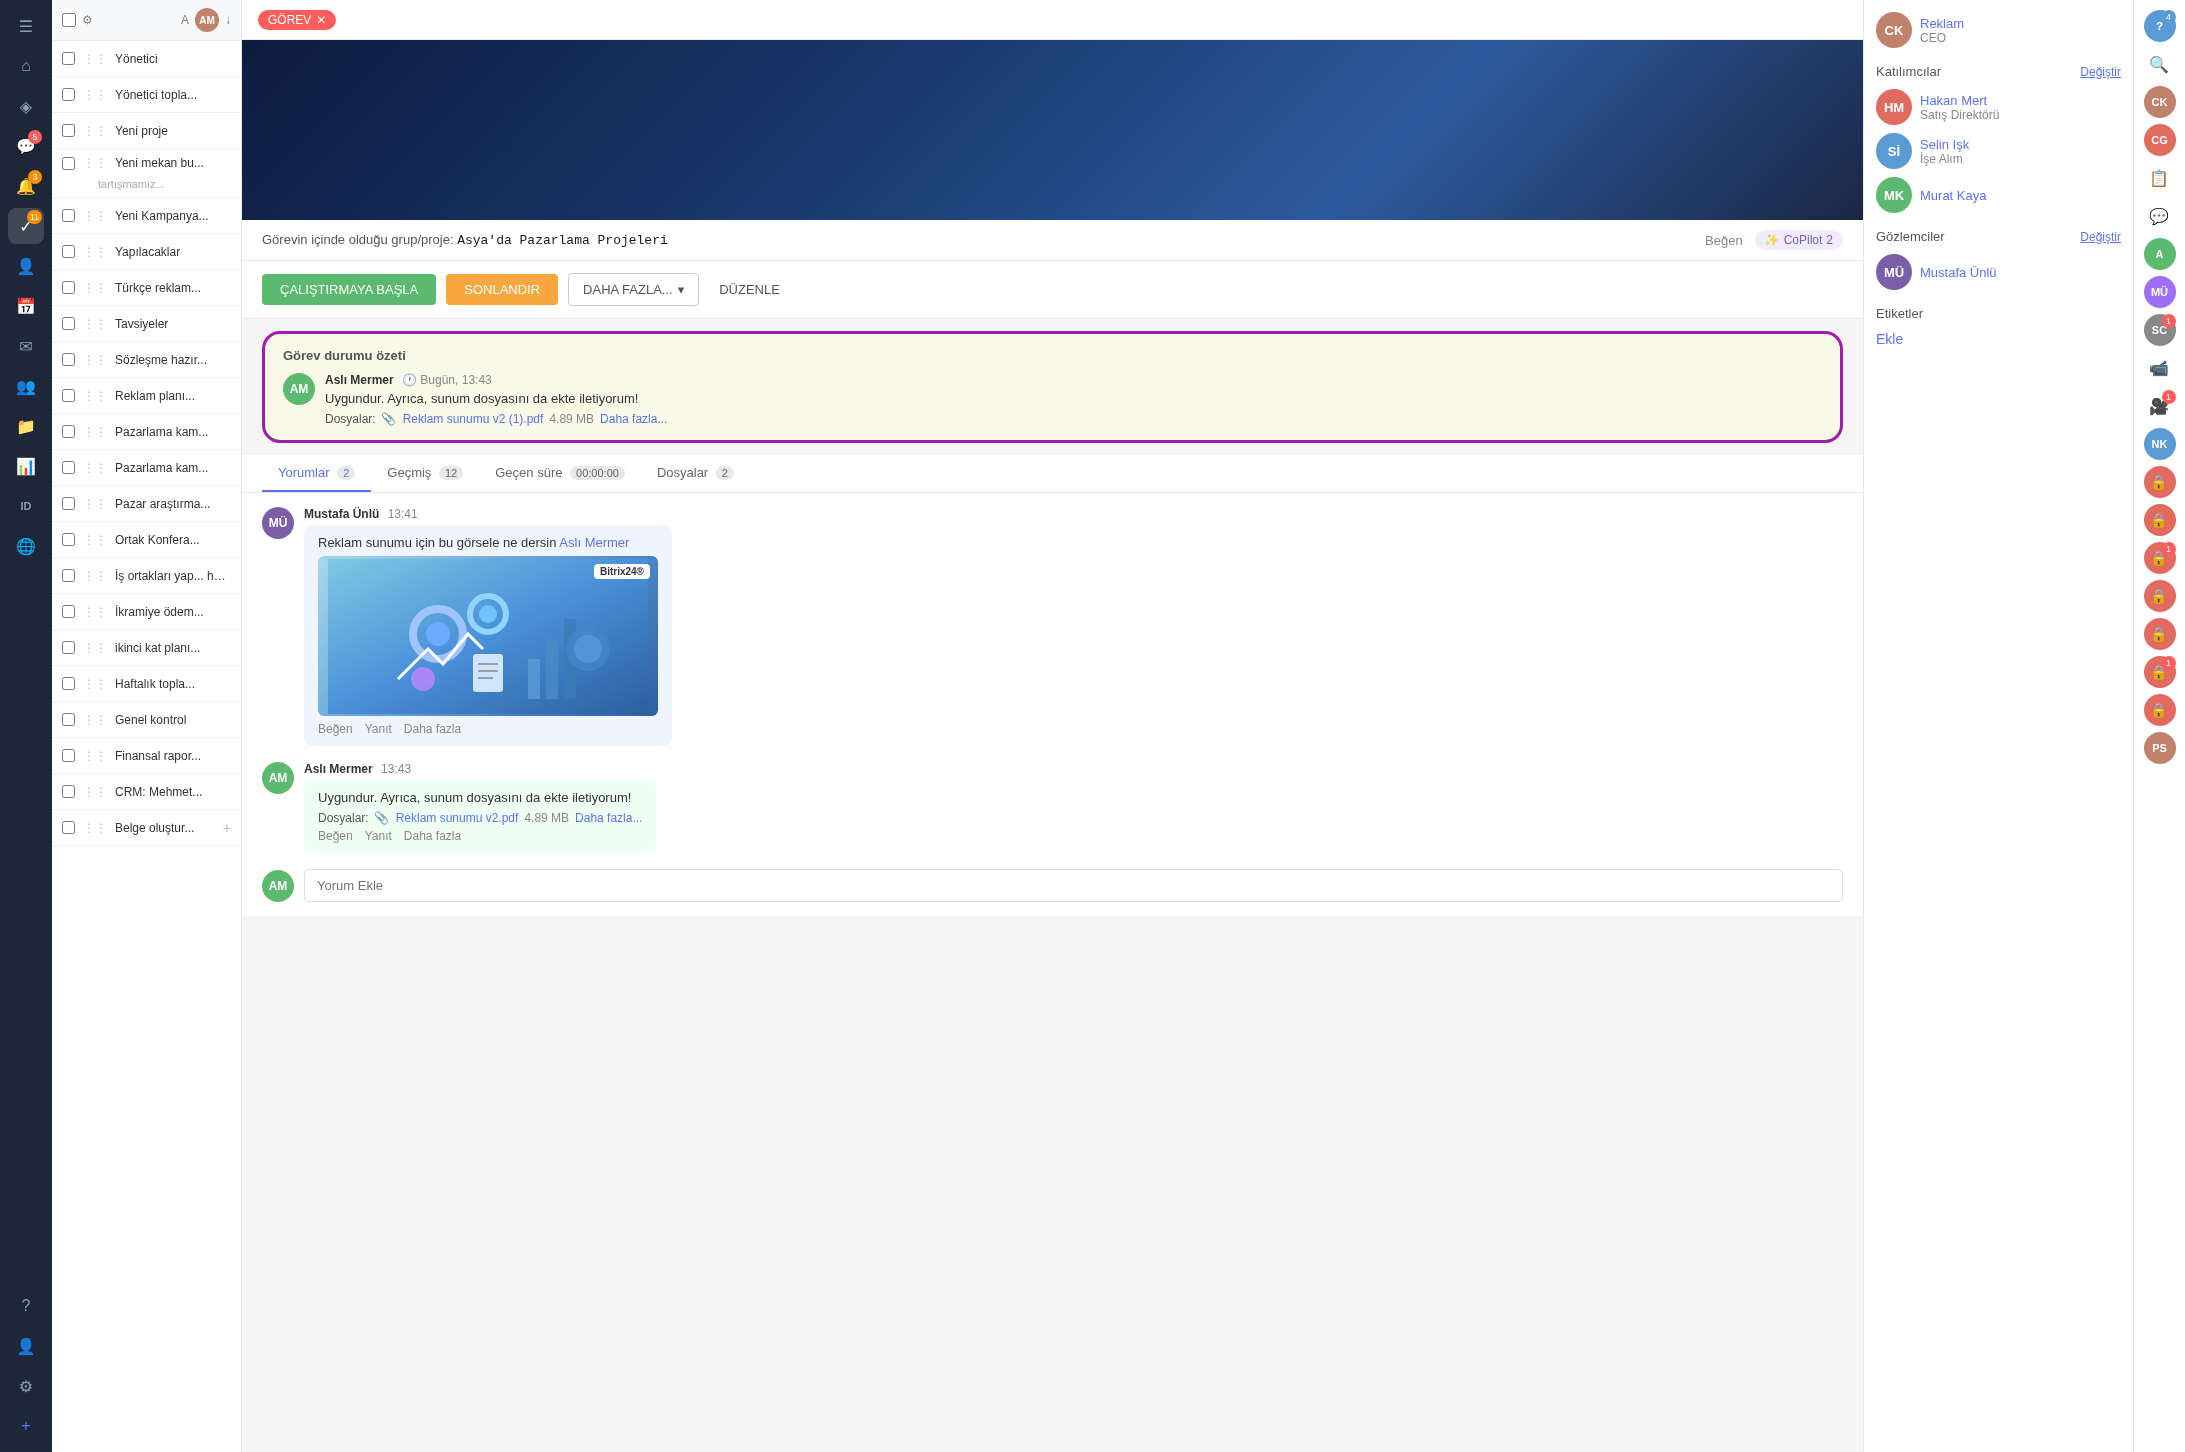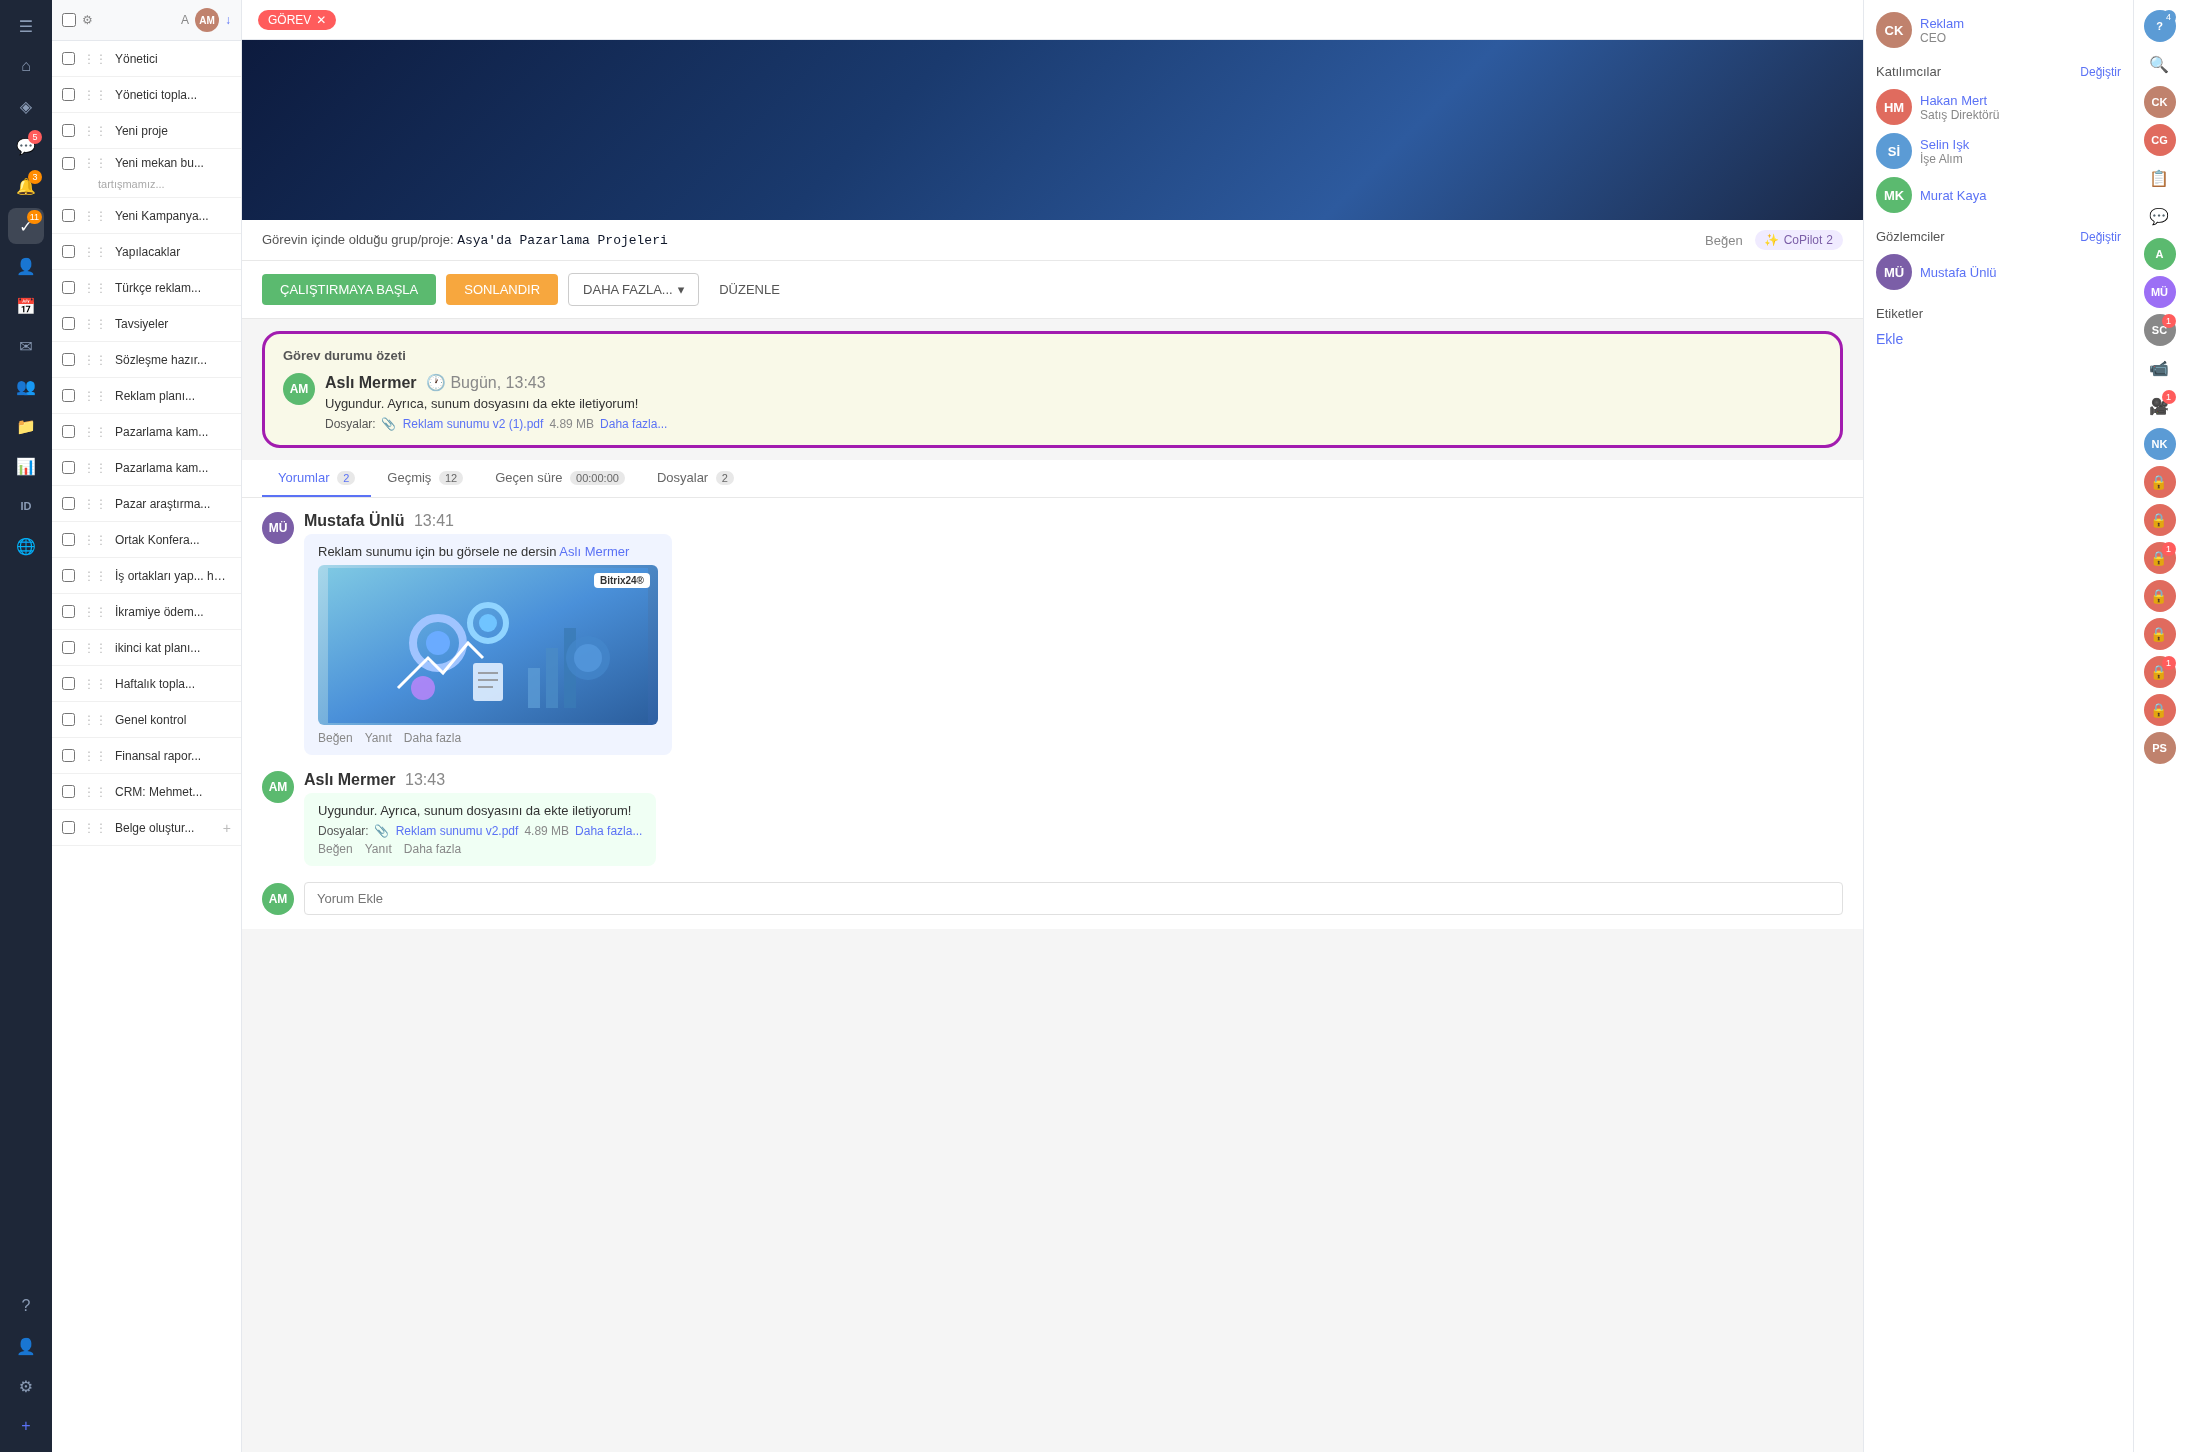--- a/index.html
+++ b/index.html
@@ -49,21 +49,21 @@
     .btn-outline { background: #fff; color: #555; border: 1px solid #ccc; border-radius: 4px; padding: 8px 14px; font-size: 13px; cursor: pointer; display: flex; align-items: center; gap: 5px; }
     .btn-link { background: none; border: none; color: #555; font-size: 13px; cursor: pointer; padding: 8px 10px; }
 
     
     .status-summary { background: #f9f9e8; border: 3px solid #a21caf; margin: 12px 20px; border-radius: 18px; padding: 14px 18px; }
     .status-summary h4 { font-size: 13px; color: #555; margin-bottom: 10px; }
     .comment-item { display: flex; gap: 10px; align-items: flex-start; }
     .avatar-sm { width: 32px; height: 32px; border-radius: 50%; flex-shrink: 0; }
     .avatar-sm.green { background: #5bba6f; display: flex; align-items: center; justify-content: center; color: #fff; font-size: 12px; font-weight: bold; }
     .avatar-sm.brown { background: #c0826d; display: flex; align-items: center; justify-content: center; color: #fff; font-size: 12px; font-weight: bold; }
-    .comment-meta { font-size: 16px; color: #888; margin-bottom: 4px; }
+    .comment-meta { font-size: 12px; color: #888; margin-bottom: 4px; }
     .comment-meta strong { color: #333; margin-right: 5px; }
     .comment-text { font-size: 13px; color: #333; }
     .file-attachment { display: flex; align-items: center; gap: 6px; margin-top: 6px; font-size: 12px; color: #555; }
     .file-attachment .file-link { color: #5b72f5; text-decoration: none; }
     .file-size { color: #888; }
 
     
     .tabs-bar { background: #fff; display: flex; padding: 0 20px; border-bottom: 1px solid #e8e8e8; margin-top: 8px; }
     .tab { padding: 10px 16px; font-size: 13px; color: #666; cursor: pointer; border-bottom: 2px solid transparent; }
     .tab.active { color: #5b72f5; border-bottom-color: #5b72f5; font-weight: 500; }
@@ -86,21 +86,21 @@
 
     
     .comment-input-row { display: flex; gap: 10px; align-items: center; margin-top: 8px; }
     .comment-input { flex: 1; border: 1px solid #e0e0e0; border-radius: 4px; padding: 8px 12px; font-size: 13px; color: #333; outline: none; }
 
     
     .right-panel { width: 270px; background: #fff; border-left: 1px solid #e5e8ed; overflow-y: auto; flex-shrink: 0; padding: 12px; }
     .rp-section { margin-bottom: 16px; }
     .rp-section-header { display: flex; justify-content: space-between; align-items: center; margin-bottom: 10px; }
     .rp-section-title { font-size: 13px; color: #555; font-weight: 500; }
-    .rp-change-link { font-size: 12px; color: #5b72f5; cursor: pointer; }
+    .rp-change-link { font-size: 12px; color: #5b72f5; cursor: pointer; text-decoration: underline; }
     .rp-person { display: flex; align-items: center; gap: 8px; margin-bottom: 8px; }
     .rp-person-name { font-size: 13px; color: #5b72f5; cursor: pointer; font-weight: 500; }
     .rp-person-role { font-size: 12px; color: #888; }
     .avatar-rp { width: 36px; height: 36px; border-radius: 50%; flex-shrink: 0; display: flex; align-items: center; justify-content: center; color: #fff; font-size: 13px; font-weight: bold; }
     .tag-add { color: #5b72f5; font-size: 14px; cursor: pointer; }
 
     
     .far-right-bar { width: 52px; background: #fff; border-left: 1px solid #e5e8ed; display: flex; flex-direction: column; align-items: center; padding: 8px 0; gap: 2px; flex-shrink: 0; }
     .far-right-item { width: 36px; height: 36px; border-radius: 50%; display: flex; align-items: center; justify-content: center; cursor: pointer; font-size: 14px; color: #666; position: relative; }
     .avatar-circle { width: 32px; height: 32px; border-radius: 50%; display: flex; align-items: center; justify-content: center; font-size: 11px; font-weight: bold; color: #fff; }

